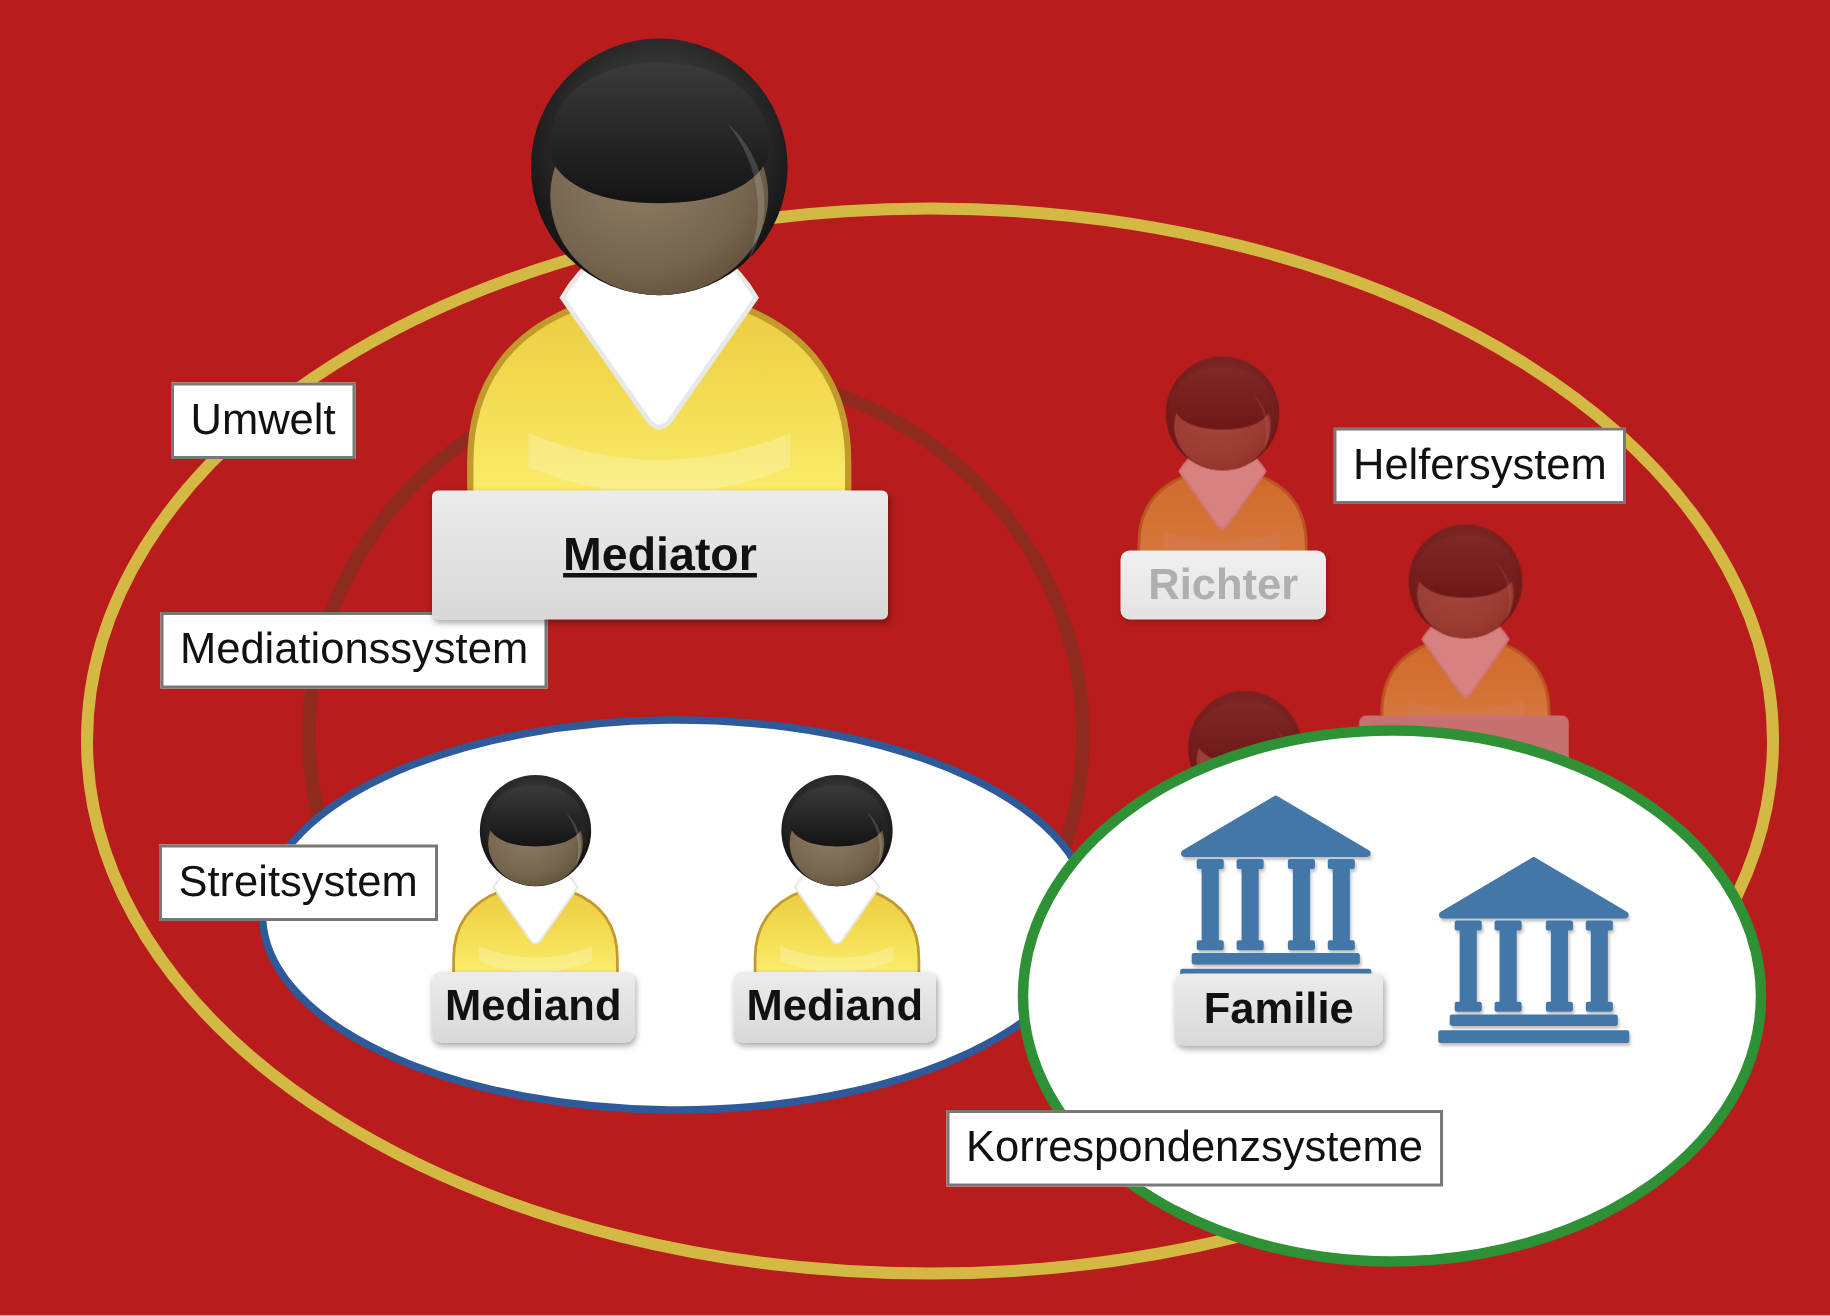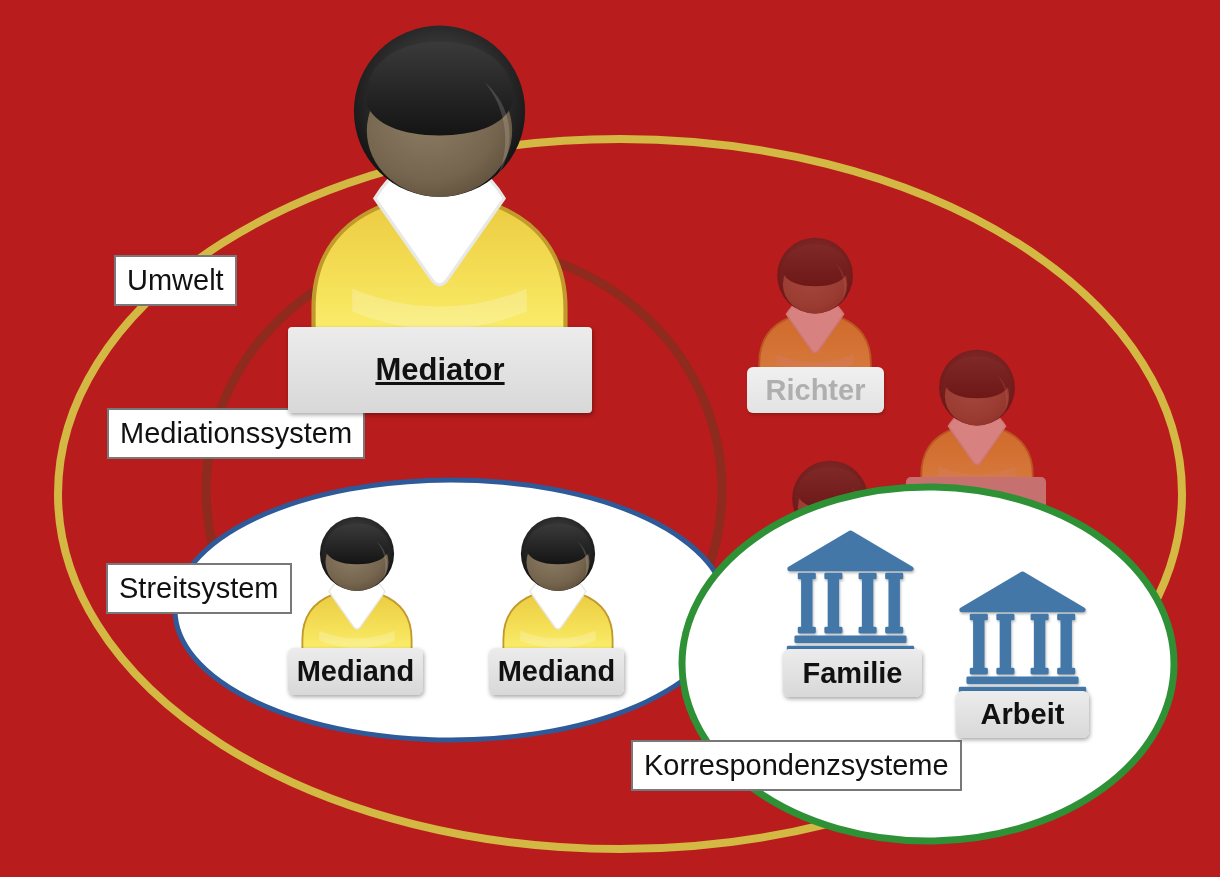--- a/index.html
+++ b/index.html
@@ -115,21 +115,21 @@
     <use href="#person-shape" transform="translate(287,516) scale(1.4)"></use>
     <use href="#person-shape" transform="translate(488,516) scale(1.4)"></use>
 
     <use href="#building-shape" transform="translate(784,529) scale(0.95)" style="filter:drop-shadow(1px 2px 1px rgba(0,0,0,0.25))"></use>
     <use href="#building-shape" transform="translate(956,570) scale(0.95)" style="filter:drop-shadow(1px 2px 1px rgba(0,0,0,0.25))"></use>
   </svg>
 
   <div class="sys-label" style="left:114px;top:255px">Umwelt</div>
   <div class="sys-label" style="left:106px;top:563px">Streitsystem</div>
   <div class="sys-label" style="left:107px;top:408px">Mediationssystem</div>
+  <div class="sys-label" style="left:889px;top:285px">Helfersystem</div>
   <div class="sys-label" style="left:631px;top:740px">Korrespondenzsysteme</div>
 
   <div class="name-label big" style="left:288px;top:327px;width:304px;height:86px">Mediator</div>
   <div class="name-label" style="left:288px;top:648px;width:135px;height:47px">Mediand</div>
   <div class="name-label" style="left:489px;top:648px;width:135px;height:47px">Mediand</div>
   <div class="name-label" style="left:783px;top:649px;width:139px;height:48px">Familie</div>
   <div class="name-label faded" style="left:747px;top:367px;width:137px;height:46px">Richter</div>
-  <div class="name-label" style="left:956px;top:691px;width:133px;height:47px">Arbeit</div>
 </div>
 
 </body></html>

